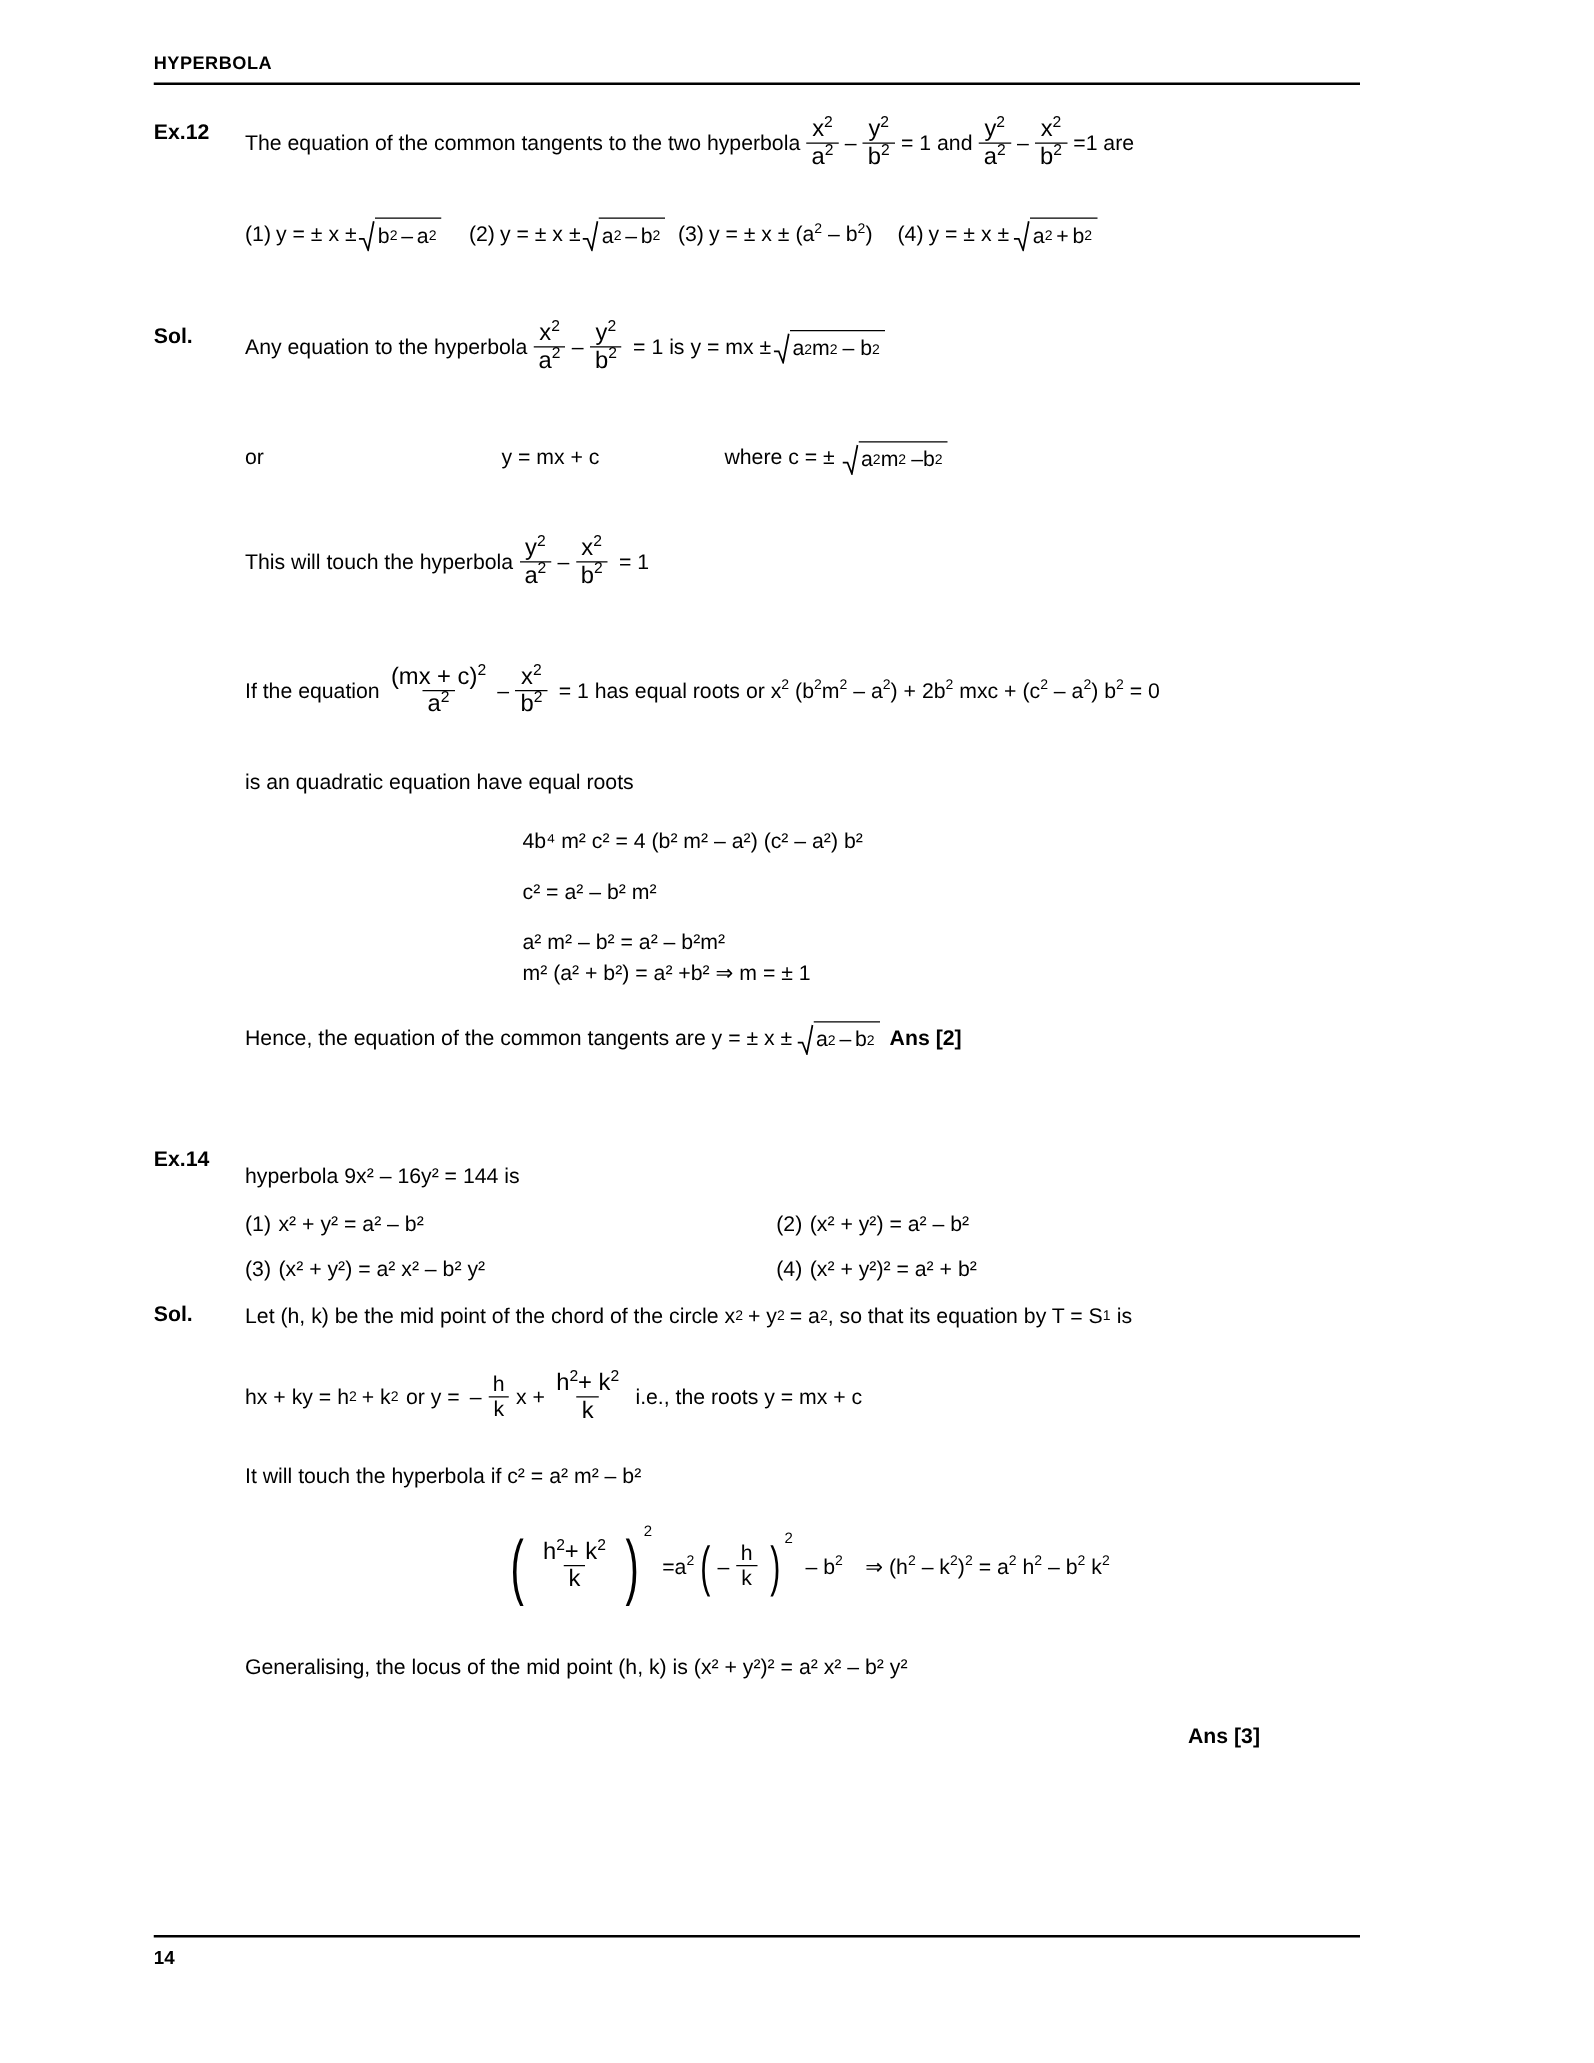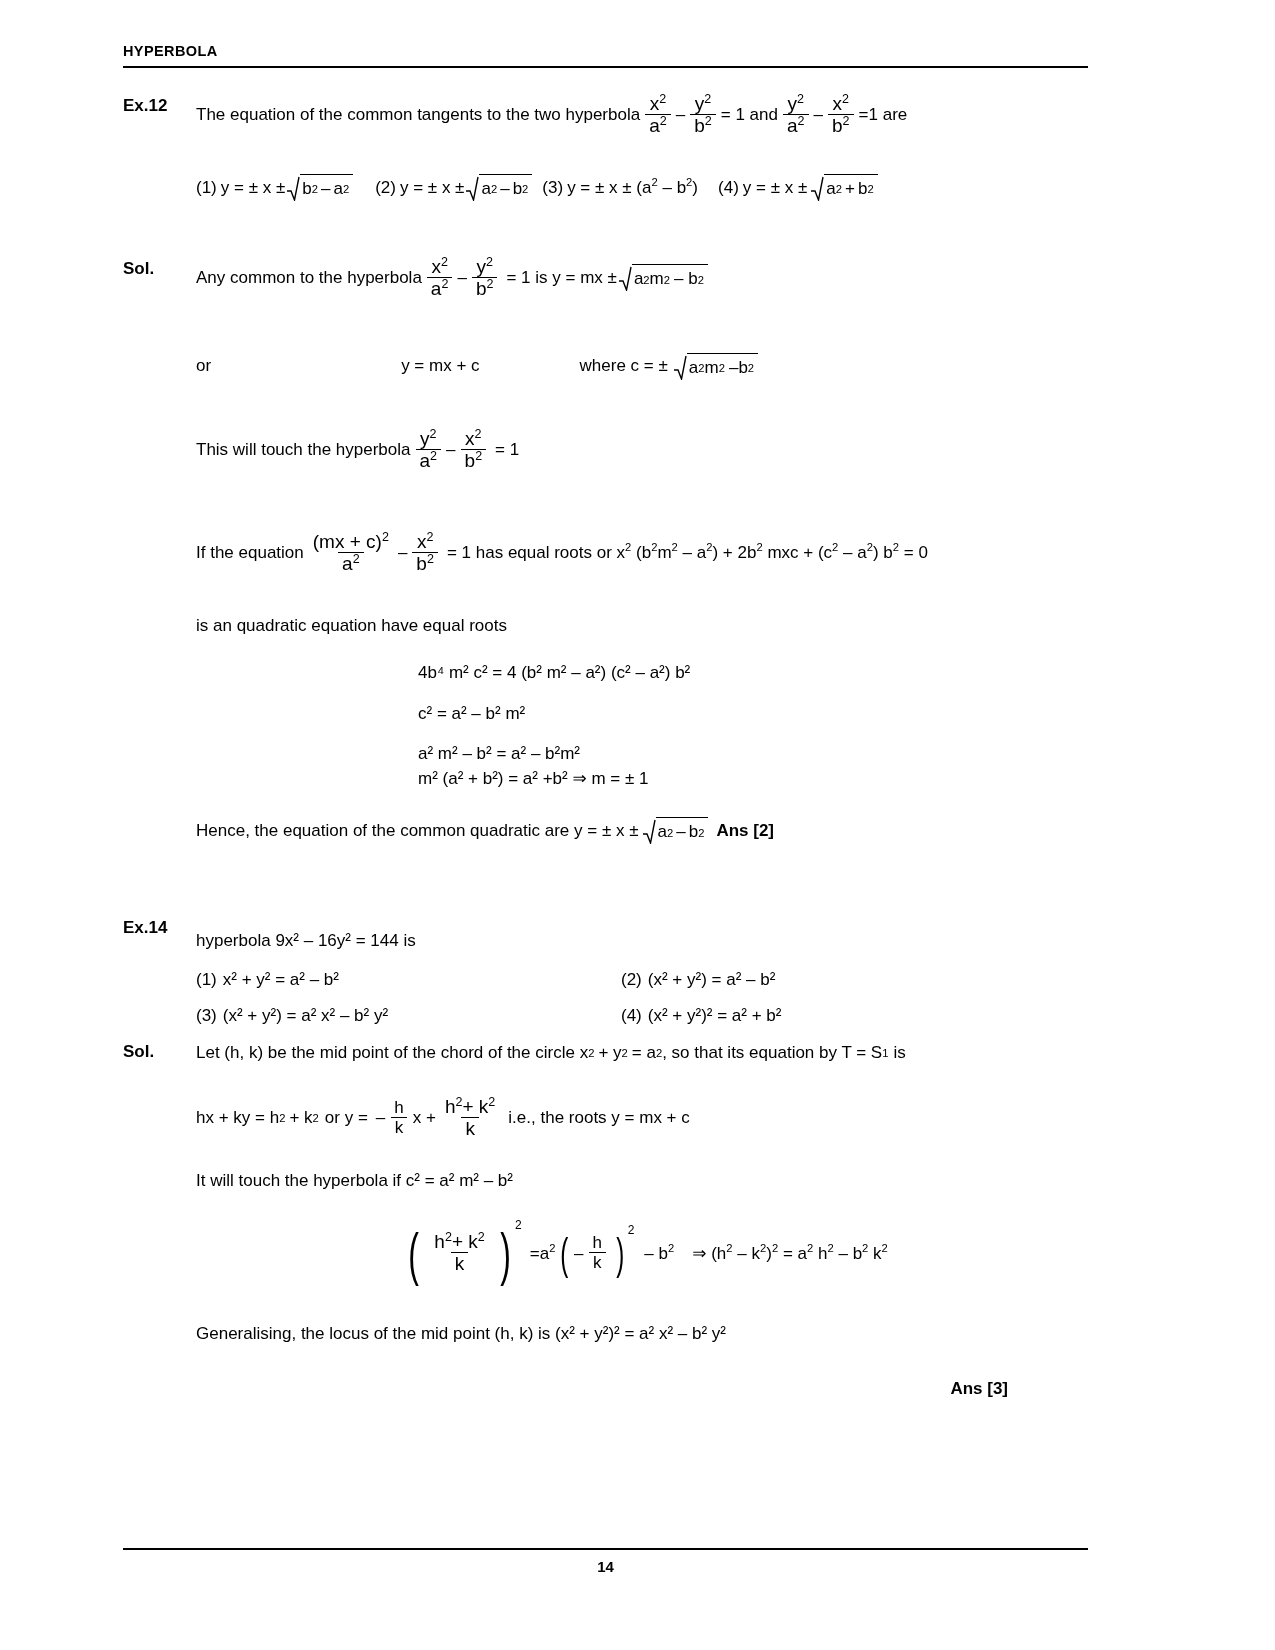--- a/index.html
+++ b/index.html
@@ -12,21 +12,21 @@
   .page{position:relative;width:1275px;height:1163px;box-sizing:border-box;}
 
   
   .header{position:absolute;left:123px;top:44px;width:965px;}
   .header-title{font-size:14.5px;font-weight:bold;letter-spacing:.4px;line-height:1;}
   .header-rule{margin-top:7px;border-top:2.2px solid #000;width:965px;}
 
   
   .footer{position:absolute;left:123px;top:1548px;width:965px;}
   .footer-rule{border-top:2.2px solid #000;width:965px;}
-  .footer-num{margin-top:8px;text-align:center;font-size:15px;font-weight:bold;}
+  .footer-num{margin-top:8px;text-align:left;font-size:15px;font-weight:bold;}
 
   
   .content{position:absolute;left:123px;top:95px;width:965px;}
   .row{display:flex;align-items:flex-start;}
   .tag{width:73px;flex:0 0 73px;font-weight:bold;font-size:17px;line-height:1.35;}
   .body{flex:1 1 auto;font-size:17px;line-height:1.45;}
   .ln{display:flex;align-items:center;flex-wrap:wrap;font-size:17px;}
   .blk{margin-top:0;}
 
   
@@ -171,21 +171,21 @@
           </span>
 
         </div>
       </div>
     </div>
 
     <div class="row" style="margin-top:56px;">
       <div class="tag">Sol.</div>
       <div class="body">
         <div class="ln">
-          <span>Any common to the hyperbola</span>
+          <span>Any equation to the hyperbola</span>
           <span class="frac">
             <span class="num">x<sup>2</sup></span>
             <span class="den">a<sup>2</sup></span>
           </span>
           <span class="m">–</span>
           <span class="frac">
             <span class="num">y<sup>2</sup></span>
             <span class="den">b<sup>2</sup></span>
           </span>
           <span class="m" style="margin-left:4px">= 1 is y = mx ±</span>
@@ -282,21 +282,21 @@
         <div class="ln indent-eq" style="margin-top:16px;">c² = a² – b² m²</div>
         <div class="ln indent-eq" style="margin-top:16px;">a² m² – b² = a²  – b²m²</div>
         <div class="ln indent-eq" style="">m² (a² + b²) = a² +b²   ⇒ m = ± 1</div>
       </div>
     </div>
 
     <div class="row" style="margin-top:26px;">
       <div class="tag"></div>
       <div class="body">
         <div class="ln">
-          <span>Hence, the equation of the common quadratic are y = ± x ±</span>
+          <span>Hence, the equation of the common tangents are y = ± x ±</span>
           <span class="rad" style="margin-left:4px">
             <span class="sign">
               <svg width="13" height="26" viewBox="0 0 13 26">
                   <path d="M0 16 L4 16 L7.5 25 L12 2" stroke="#000" stroke-width="1.4" fill="none"></path>
                 </svg>
             </span>
             <span class="body2">
               <span>a</span>
                 <sup>2</sup>
               <span style="padding:0 3px">–</span>

